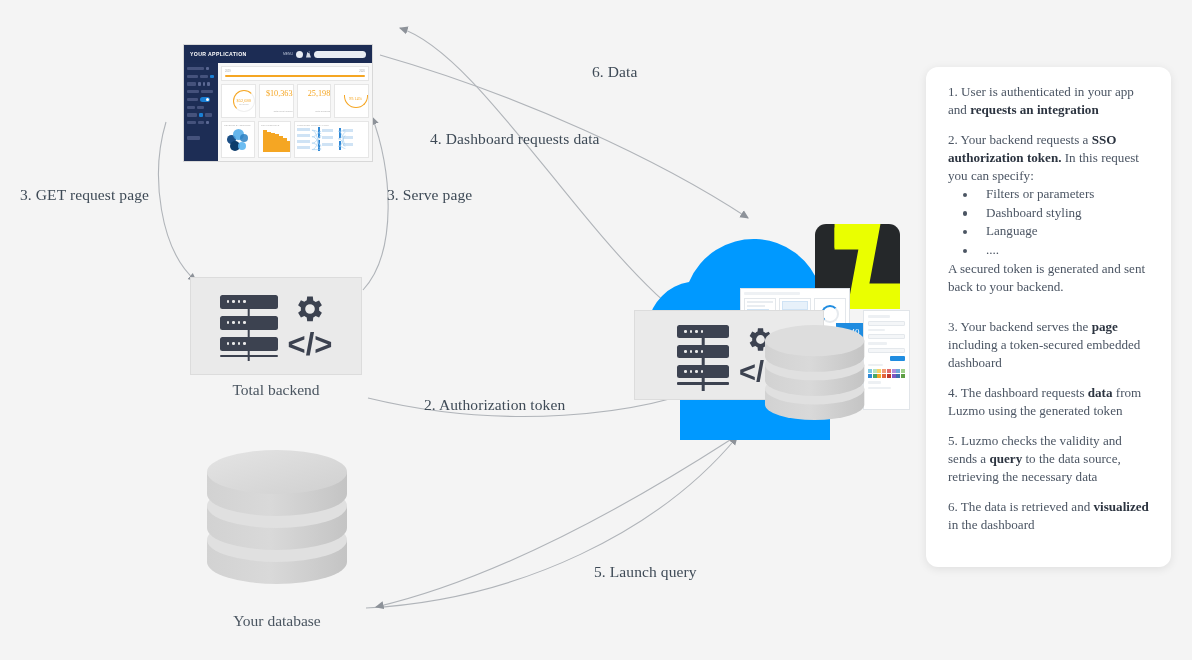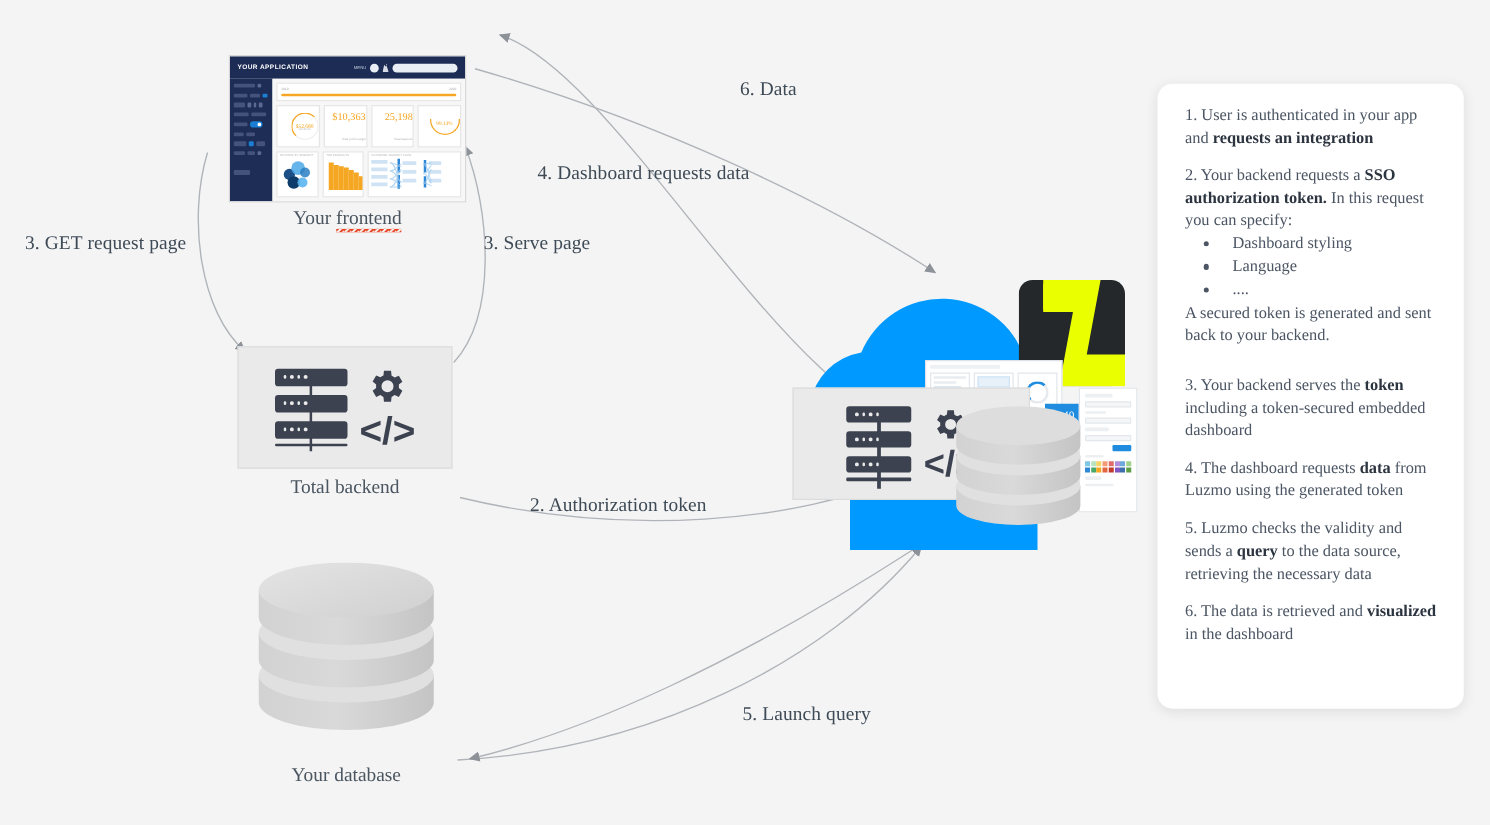--- a/index.html
+++ b/index.html
@@ -352,23 +352,20 @@
                   <path d="M36,18 C40,18 40,8 42,8"></path>
                     <path d="M36,18 C40,18 40,20 42,20"></path>
                 </g>
               </svg>
             </div>
           </div>
         </div>
       </div>
     </div>
   </div>
-  <div class="node-caption" style="left:183px; top:166px; width:190px;">
-    <span>Your </span><span class="spellunderline">frontend</span>
-  </div>
 
   <div id="backend-box">
     <div class="server-stack">
       <div class="server-unit">
           <i class="led"></i>
           <i class="led"></i>
           <i class="led"></i>
           <i class="led"></i>
         </div>
       <div class="server-unit">
@@ -536,24 +533,25 @@
   <span class="flow-label" style="left:424px; top:396px;">2.  Authorization token</span>
   <span class="flow-label" style="left:387px; top:186px;">3.  Serve  page</span>
   <span class="flow-label" style="left:430px; top:130px;">4.  Dashboard requests data</span>
   <span class="flow-label" style="left:594px; top:563px;">5.  Launch query</span>
   <span class="flow-label" style="left:592px; top:63px;">6.  Data</span>
 
   <div id="info-panel">
     <p>1. User is authenticated in your app and <b>requests an integration</b></p>
     <p class="nomargin">2. Your backend requests a <b>SSO authorization token.</b> In this request you can specify:</p>
     <ul>
+      <li>Filters or parameters</li>
       <li>Dashboard styling</li>
       <li>Language</li>
       <li>....</li>
     </ul>
     <p>A secured token is generated and sent back to your backend.</p>
-    <p style="margin-top:22px">3. Your backend serves the <b>token</b> including a token-secured embedded dashboard</p>
+    <p style="margin-top:22px">3. Your backend serves the <b>page</b> including a token-secured embedded dashboard</p>
     <p>4. The dashboard requests <b>data</b> from Luzmo using the generated token</p>
     <p>5. Luzmo checks the validity and sends a <b>query</b> to the data source, retrieving the necessary data</p>
     <p>6. The data is retrieved and <b>visualized</b> in the dashboard</p>
   </div>
 
 </div>
 
 </body></html>

